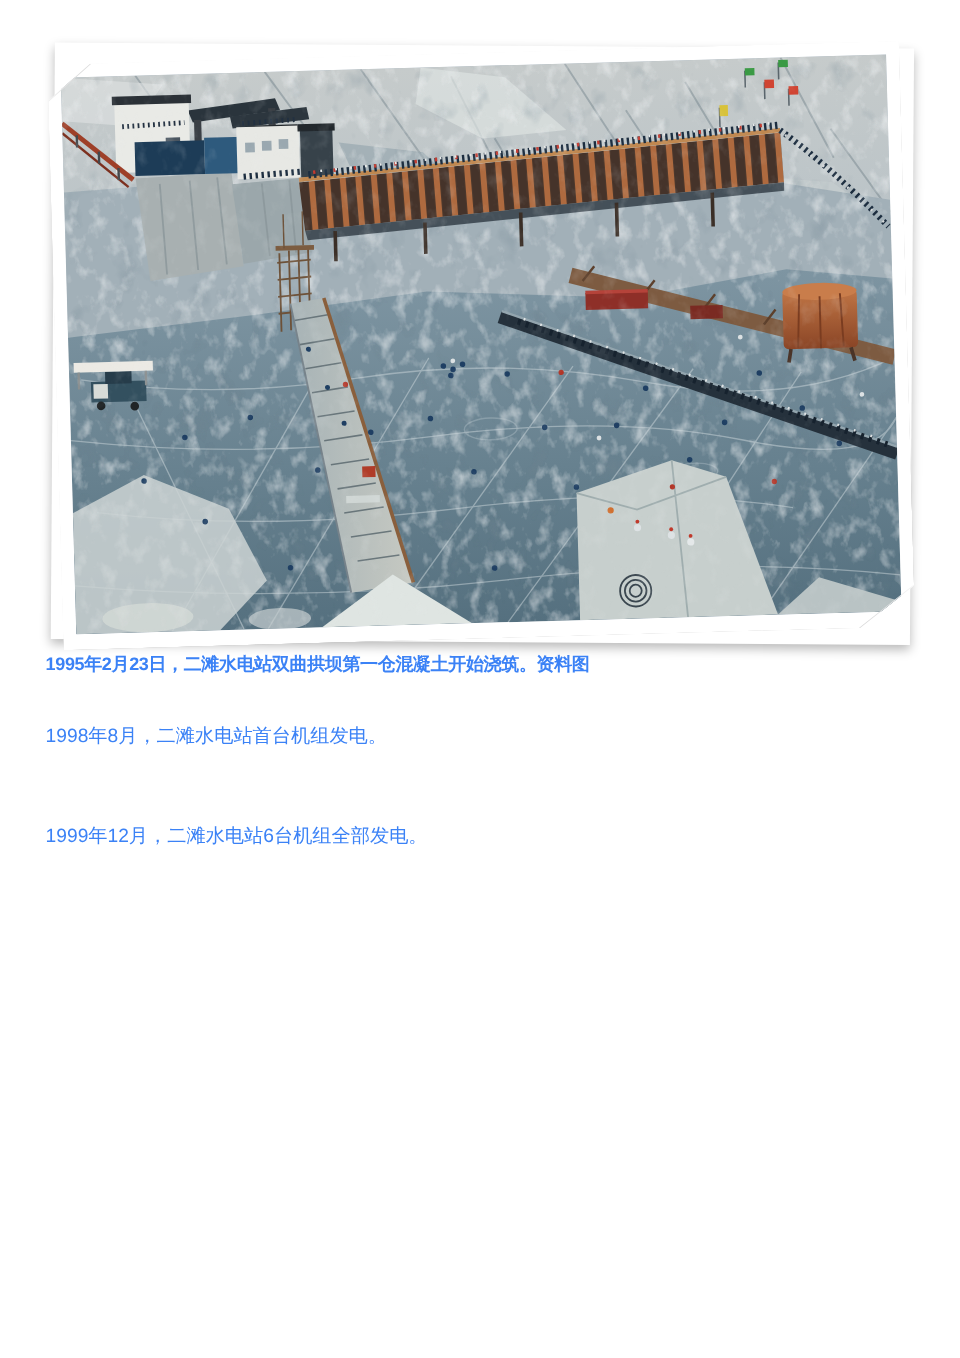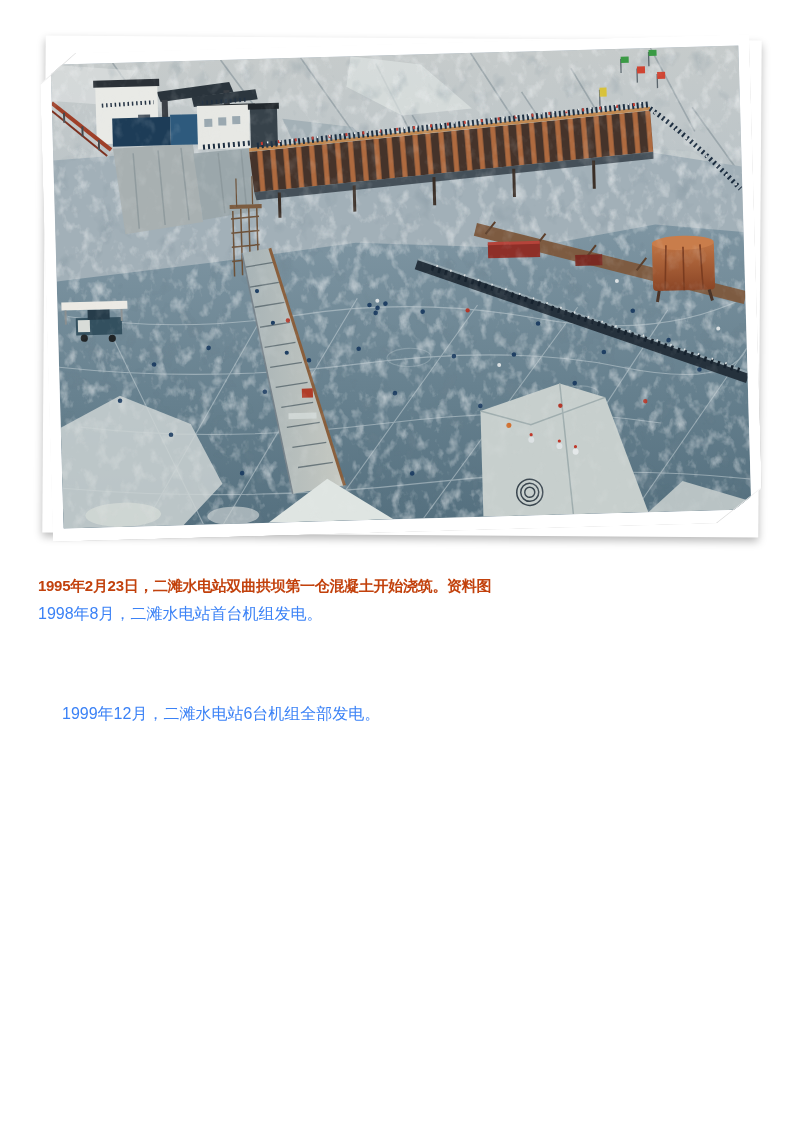--- a/index.html
+++ b/index.html
@@ -29,28 +29,28 @@
     clip-path:polygon(0 0,100% 0,0 100%);
   }
   .fold-br{
     position:absolute;right:0;bottom:0;width:47px;height:35px;
     background:linear-gradient(315deg,#fbfbfb 40%,#d7d7d7 55%,#efefef 70%);
     clip-path:polygon(100% 0,100% 100%,0 100%);
   }
   
   .caption{
     position:absolute;left:38px;top:545px;width:724px;
-    font-size:15px;font-weight:bold;color:#c2410c;letter-spacing:-0.3px;line-height:18px;margin-top:32px;
+    font-size:15px;font-weight:bold;color:#3b82f6;letter-spacing:-0.3px;line-height:18px;
   }
   .para{
     position:absolute;left:38px;width:724px;
     font-size:16px;font-weight:normal;color:#3b82f6;line-height:20px;
   }
   .para-1{top:604px;}
-  .para-2{top:704px;margin-left:24px;}
+  .para-2{top:688px;}
 </style>
 </head>
 <body>
 
 <div class="photo-underlay"></div>
 
 <div class="photo-frame">
   <div class="photo-inner">
     <svg viewBox="0 0 688 460" preserveAspectRatio="none">
       <defs>

